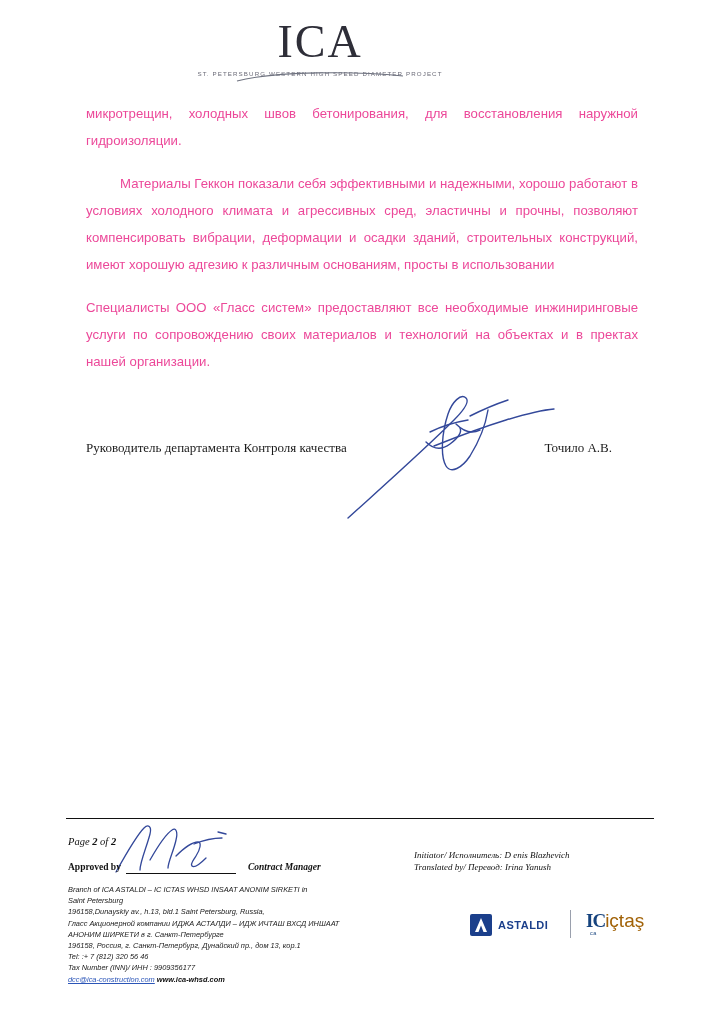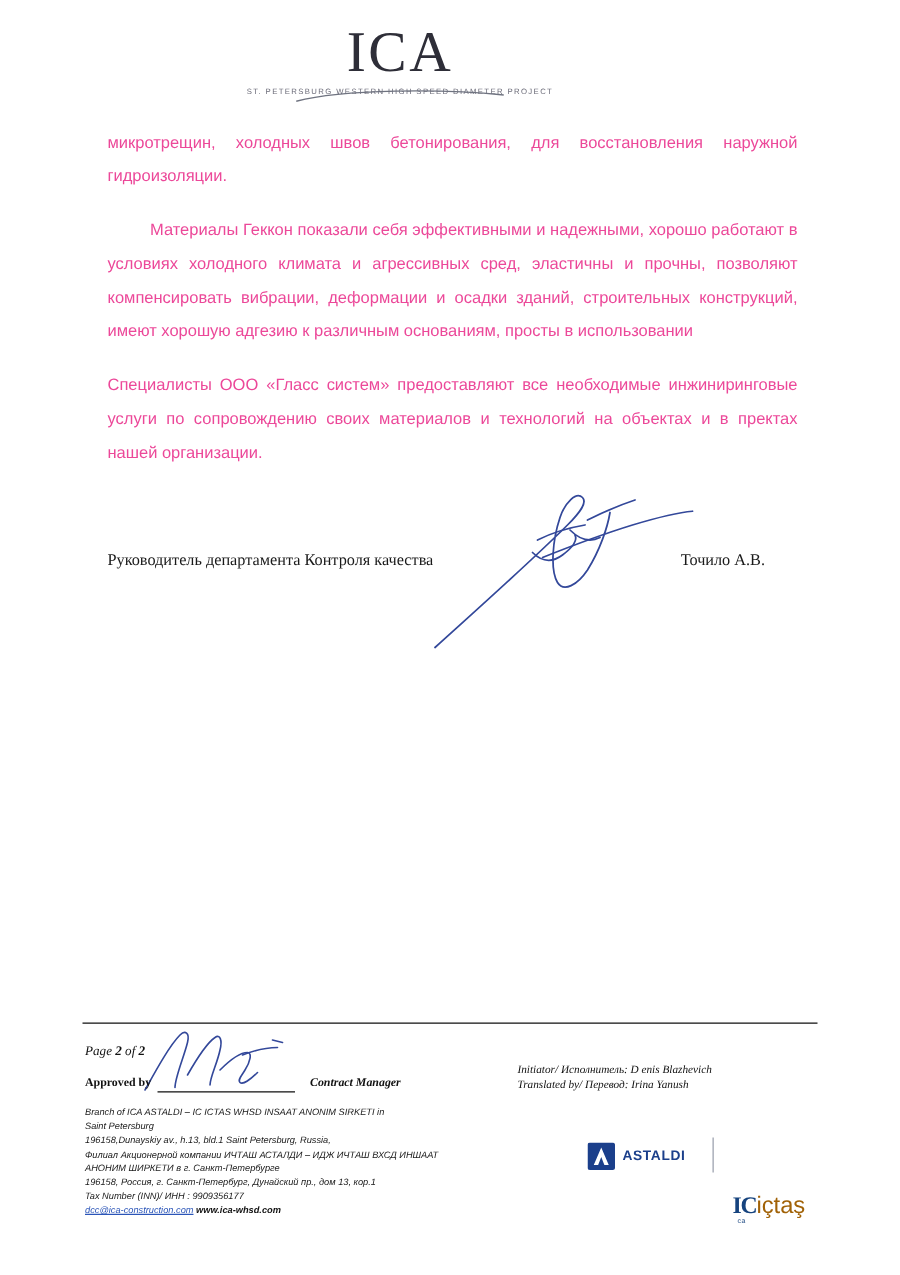--- a/index.html
+++ b/index.html
@@ -231,21 +231,20 @@
     width: 1px;
     height: 28px;
     background: #9aa0ad;
   }
   .ictas {
     position: absolute;
     left: 116px;
     top: -2px;
     display: flex;
     align-items: baseline;
-    margin-top: 44px;
   }
   .ictas-ic {
     font-family: "Liberation Serif", serif;
     font-size: 19px;
     font-weight: bold;
     color: #16437e;
     letter-spacing: -1px;
   }
   .ictas-word {
     font-family: "Liberation Sans", sans-serif;
@@ -315,23 +314,24 @@
   <div class="approved-underline"></div>
   <div class="contract-manager">Contract  Manager</div>
 
   <div class="initiator">Initiator/ Исполнитель: D enis Blazhevich</div>
   <div class="translated">Translated by/ Перевод:  Irina Yanush</div>
 
   <div class="addr-block">
     <div class="ln">Branch of ICA ASTALDI – IC ICTAS WHSD INSAAT ANONIM SIRKETI in</div>
     <div class="ln">Saint Petersburg</div>
     <div class="ln">196158,Dunayskiy av., h.13, bld.1 Saint Petersburg, Russia,</div>
-    <div class="ln">Филиал Акционерной компании ИЧТАШ АСТАЛДИ – ИДЖ ИЧТАШ ВХСД ИНШААТ</div>
+    <div class="ln">Гласс Акционерной компании ИДЖА АСТАЛДИ – ИДЖ ИЧТАШ ВХСД ИНШААТ</div>
     <div class="ln">АНОНИМ ШИРКЕТИ в г. Санкт-Петербурге</div>
     <div class="ln">196158, Россия, г. Санкт-Петербург, Дунайский пр., дом 13, кор.1</div>
+    <div class="ln">Tel: :+ 7 (812) 320 56 46</div>
     <div class="ln">Tax Number (INN)/ ИНН : 9909356177</div>
     <div class="ln">
       <a class="addr-link" href="#">dcc@ica-construction.com</a>
       <a class="addr-www" href="#">www.ica-whsd.com</a>
     </div>
   </div>
 
   <div class="partners">
     <div class="astaldi">
       <svg width="22" height="22" viewBox="0 0 22 22">

